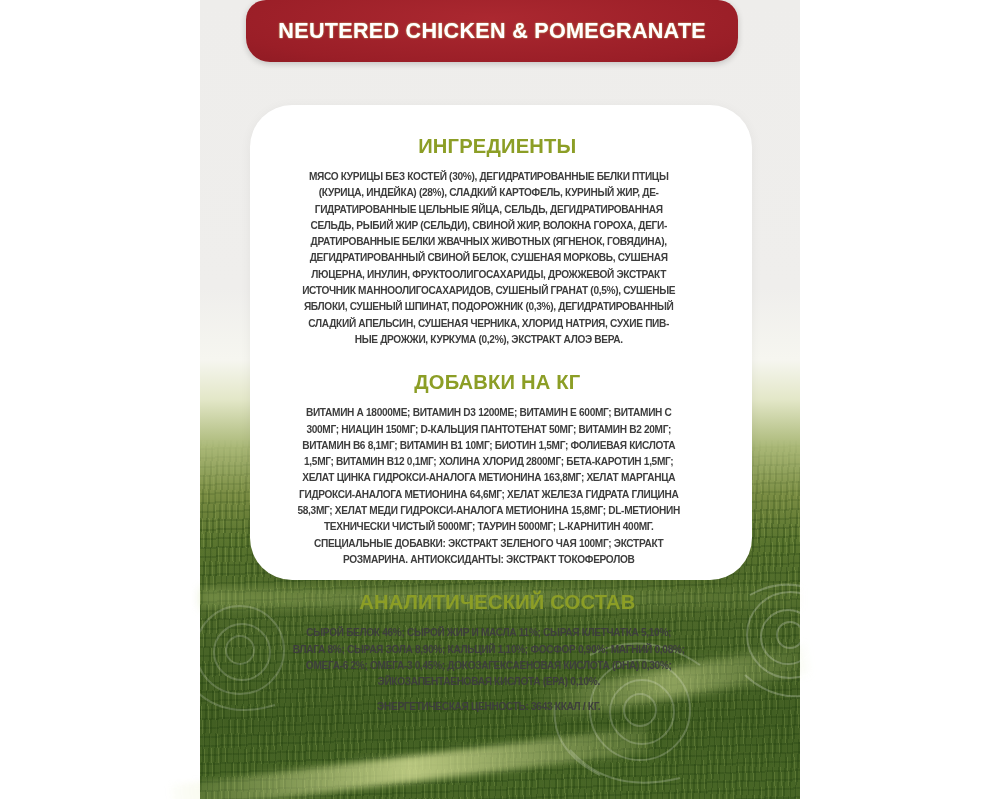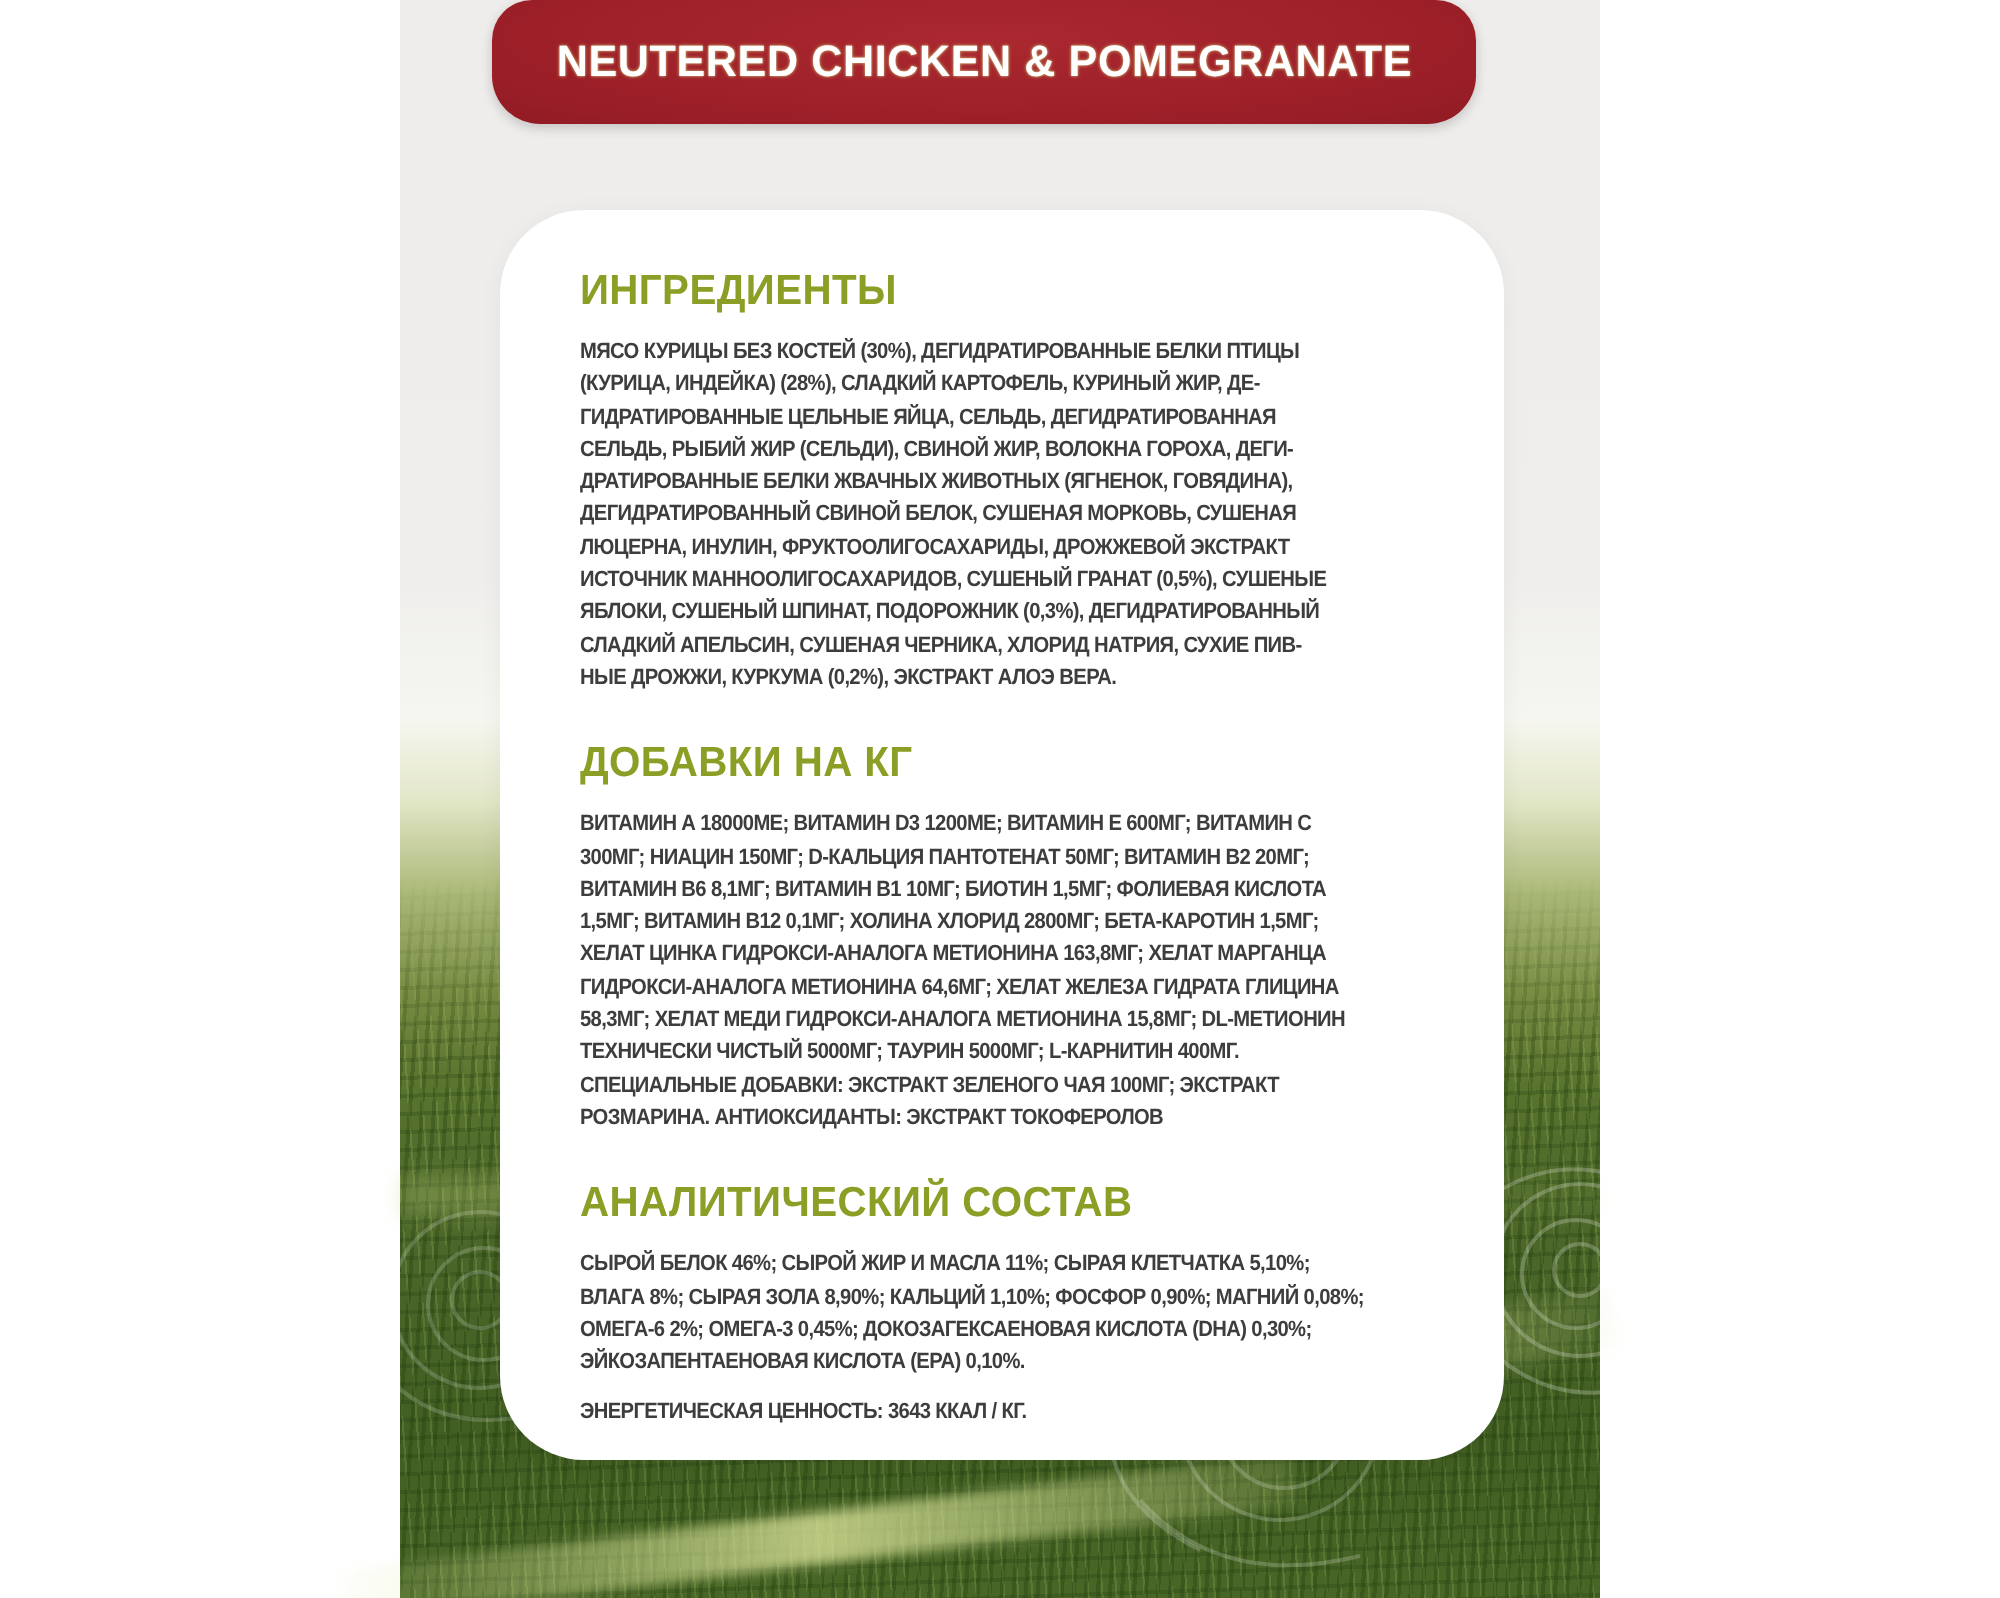--- a/index.html
+++ b/index.html
@@ -1,19 +1,20 @@
 <!DOCTYPE html>
 <html><head>
 <meta charset="utf-8">
 <style>
   html,body{margin:0;padding:0;background:#ffffff;}
   .page{
     position:relative;width:1000px;height:799px;overflow:hidden;
     background:#ffffff;
     font-family:"Liberation Sans", sans-serif;
+    text-align:center;
   }
   
   .photo-col{
     position:absolute;left:200px;top:0;width:600px;height:799px;
     background:linear-gradient(to bottom,
       #eeedeb 0%, #efeeec 36%, #f6f6f0 45%, #e3e7c8 50%,
       #aab877 56%, #809247 62%, #657f35 68%, #587231 78%,
       #4e6a2a 90%, #5f7d34 100%);
   }
   .grass-texture{
@@ -48,21 +49,21 @@
     box-shadow:0 2px 6px rgba(0,0,0,0.18);
     display:flex;align-items:center;justify-content:center;
   }
   .banner-text{
     color:#ffffff;font-weight:700;font-size:22px;letter-spacing:0.3px;
     white-space:nowrap;transform:scaleX(0.98);
     text-shadow:0 0 2px rgba(201,169,110,0.9), 0 0 1px rgba(201,169,110,0.9);
   }
   
   .card{
-    position:absolute;left:250px;top:105px;width:502px;height:625px;
+    position:absolute;left:250px;top:105px;width:502px;height:475px;
     background:#ffffff;border-radius:42px;
     box-shadow:0 2px 12px rgba(0,0,0,0.05);
     box-sizing:border-box;padding:30px 30px 0 40px;
   }
   .sec{margin:0 0 24px 0;}
   .sec-heading{
     margin:0 0 11px 0;font-size:21px;line-height:22px;font-weight:700;
     color:#8c9e26;letter-spacing:0.2px;white-space:nowrap;
     transform:scaleX(0.96);transform-origin:left center;
   }

